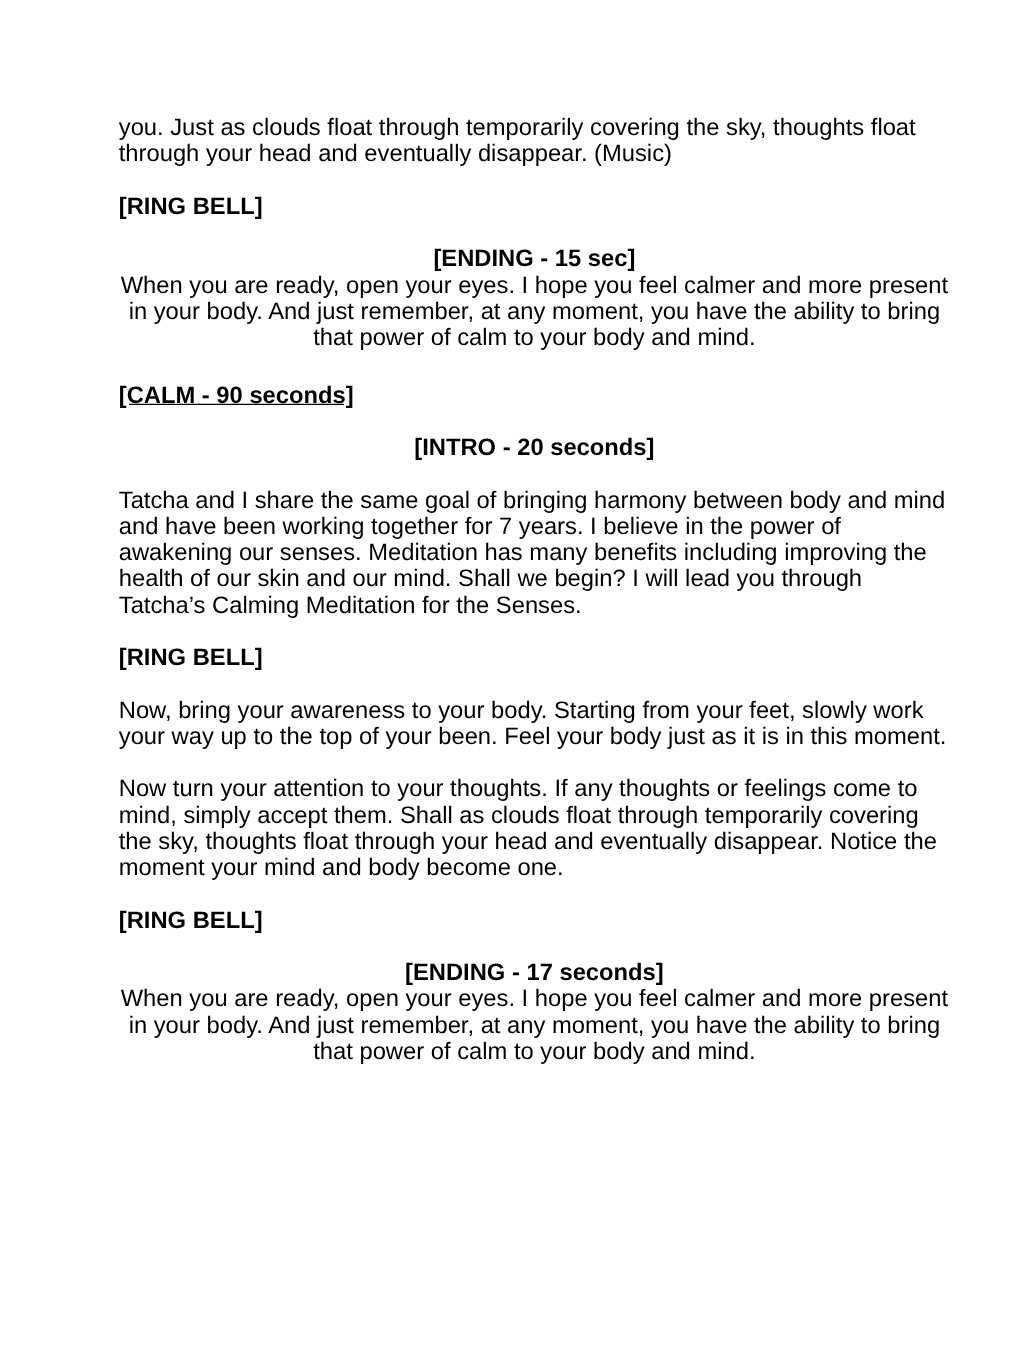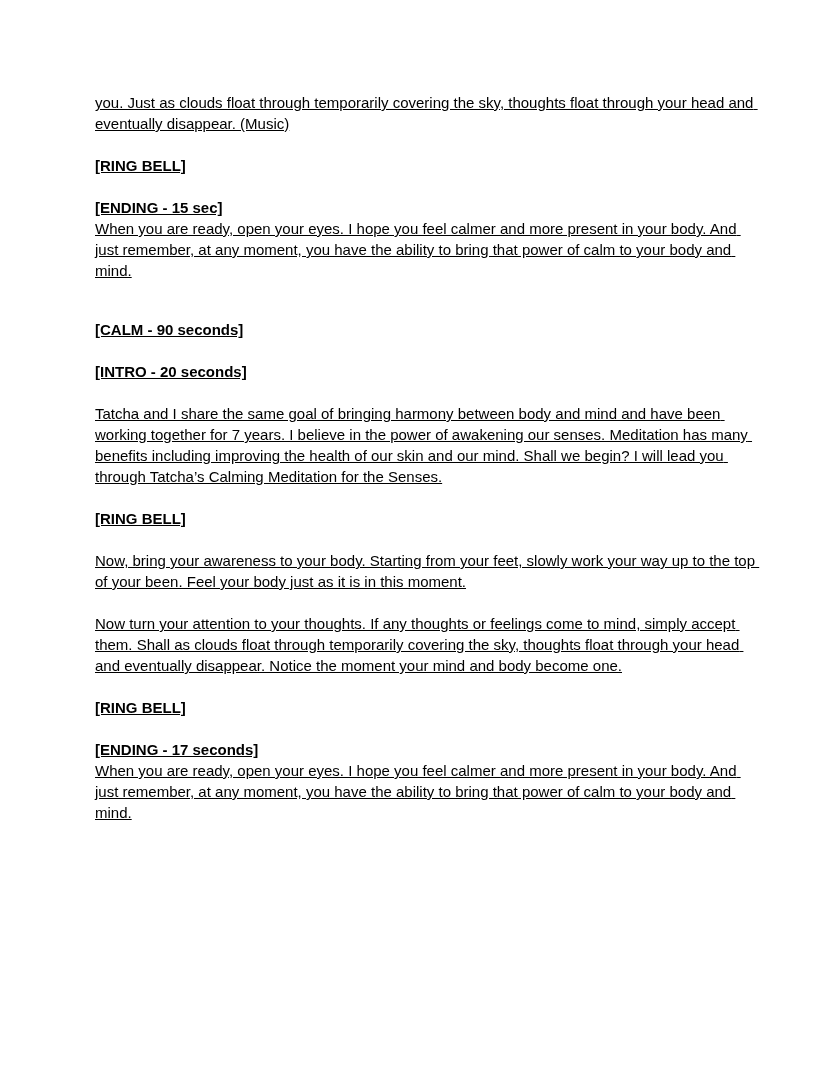--- a/index.html
+++ b/index.html
@@ -8,44 +8,44 @@
     background: #ffffff;
   }
   .page {
     position: relative;
     width: 818px;
     height: 990px;
     background: #ffffff;
     box-sizing: border-box;
     padding: 92px 58px 0 95px;
     font-family: "Liberation Sans", sans-serif;
-    font-size: 15px;
+    font-size: 19px;
     line-height: 21px;
     color: #000000;
     overflow: hidden;
-    text-decoration: underline;
   }
   .para {
     margin: 0 0 21px 0;
     white-space: pre-wrap;
   }
   .heading {
     font-weight: bold;
   }
   .underlined {
     text-decoration: underline;
   }
   .tight {
     margin-bottom: 0;
   }
   .group {
     margin: 0 0 21px 0;
+    text-align: center;
   }
   .gap-large {
-    margin-top: 38px;
+    margin-top: 25px;
   }
 </style>
 </head>
 <body>
 
 <div class="page">
 
   <p class="para">you. Just as clouds float through temporarily covering the sky, thoughts float through your head and eventually disappear. (Music)</p>
 
   <p class="para heading">[RING BELL]</p>

